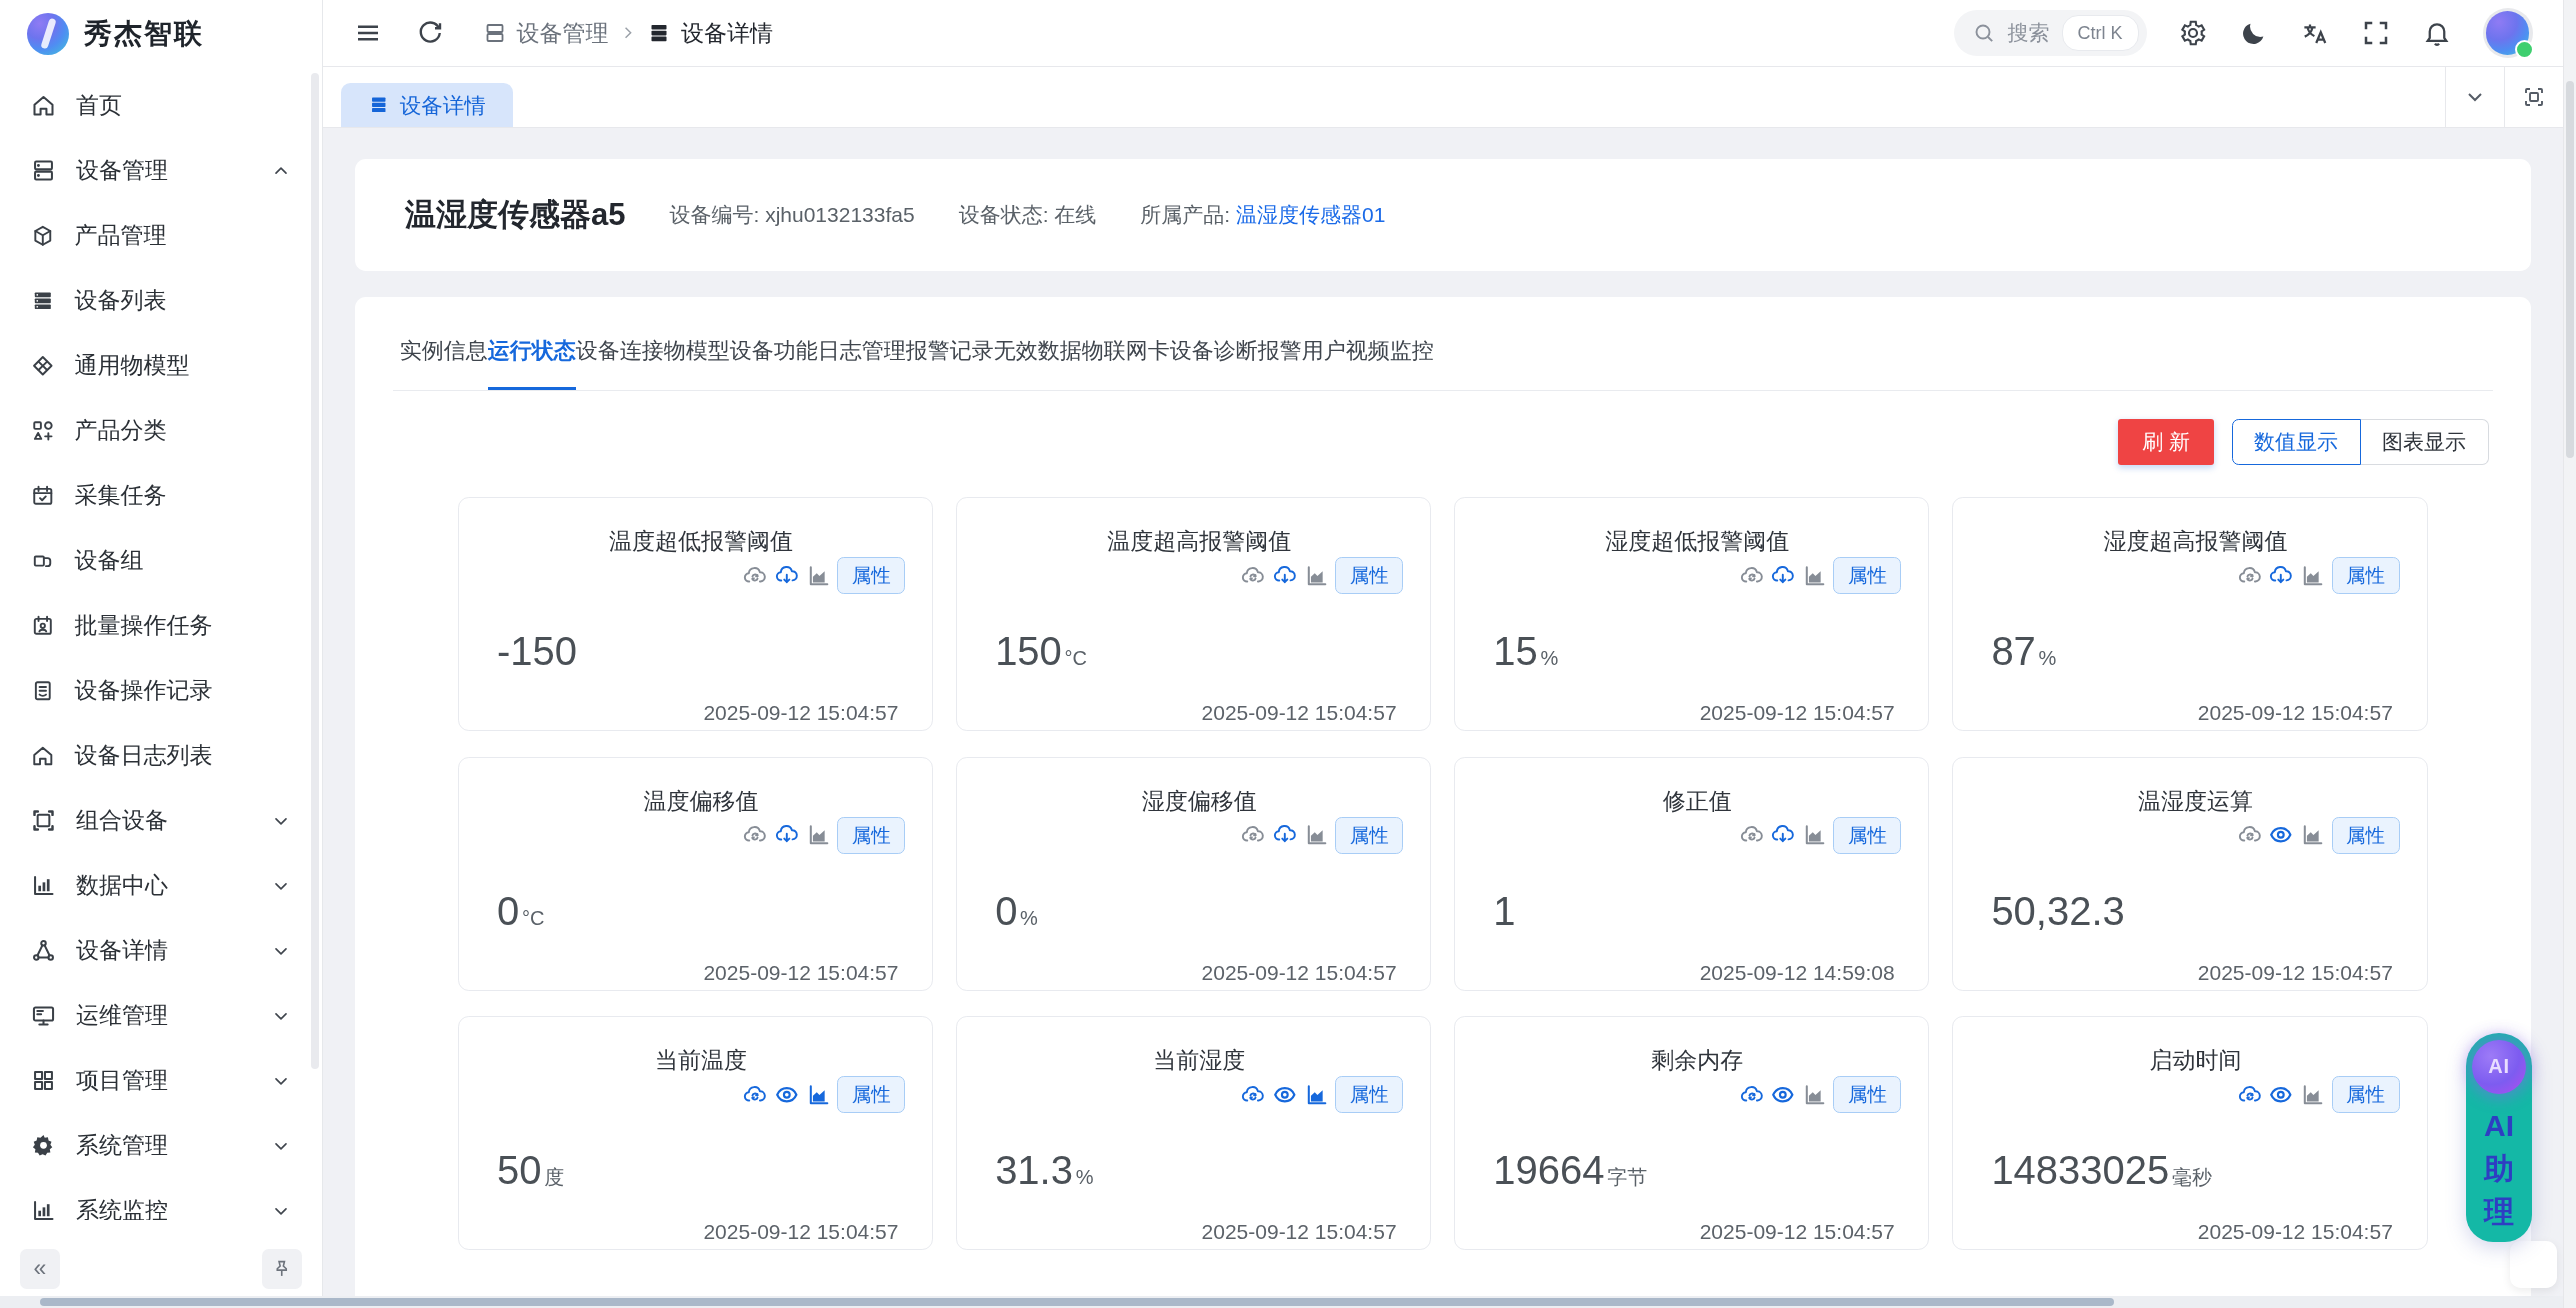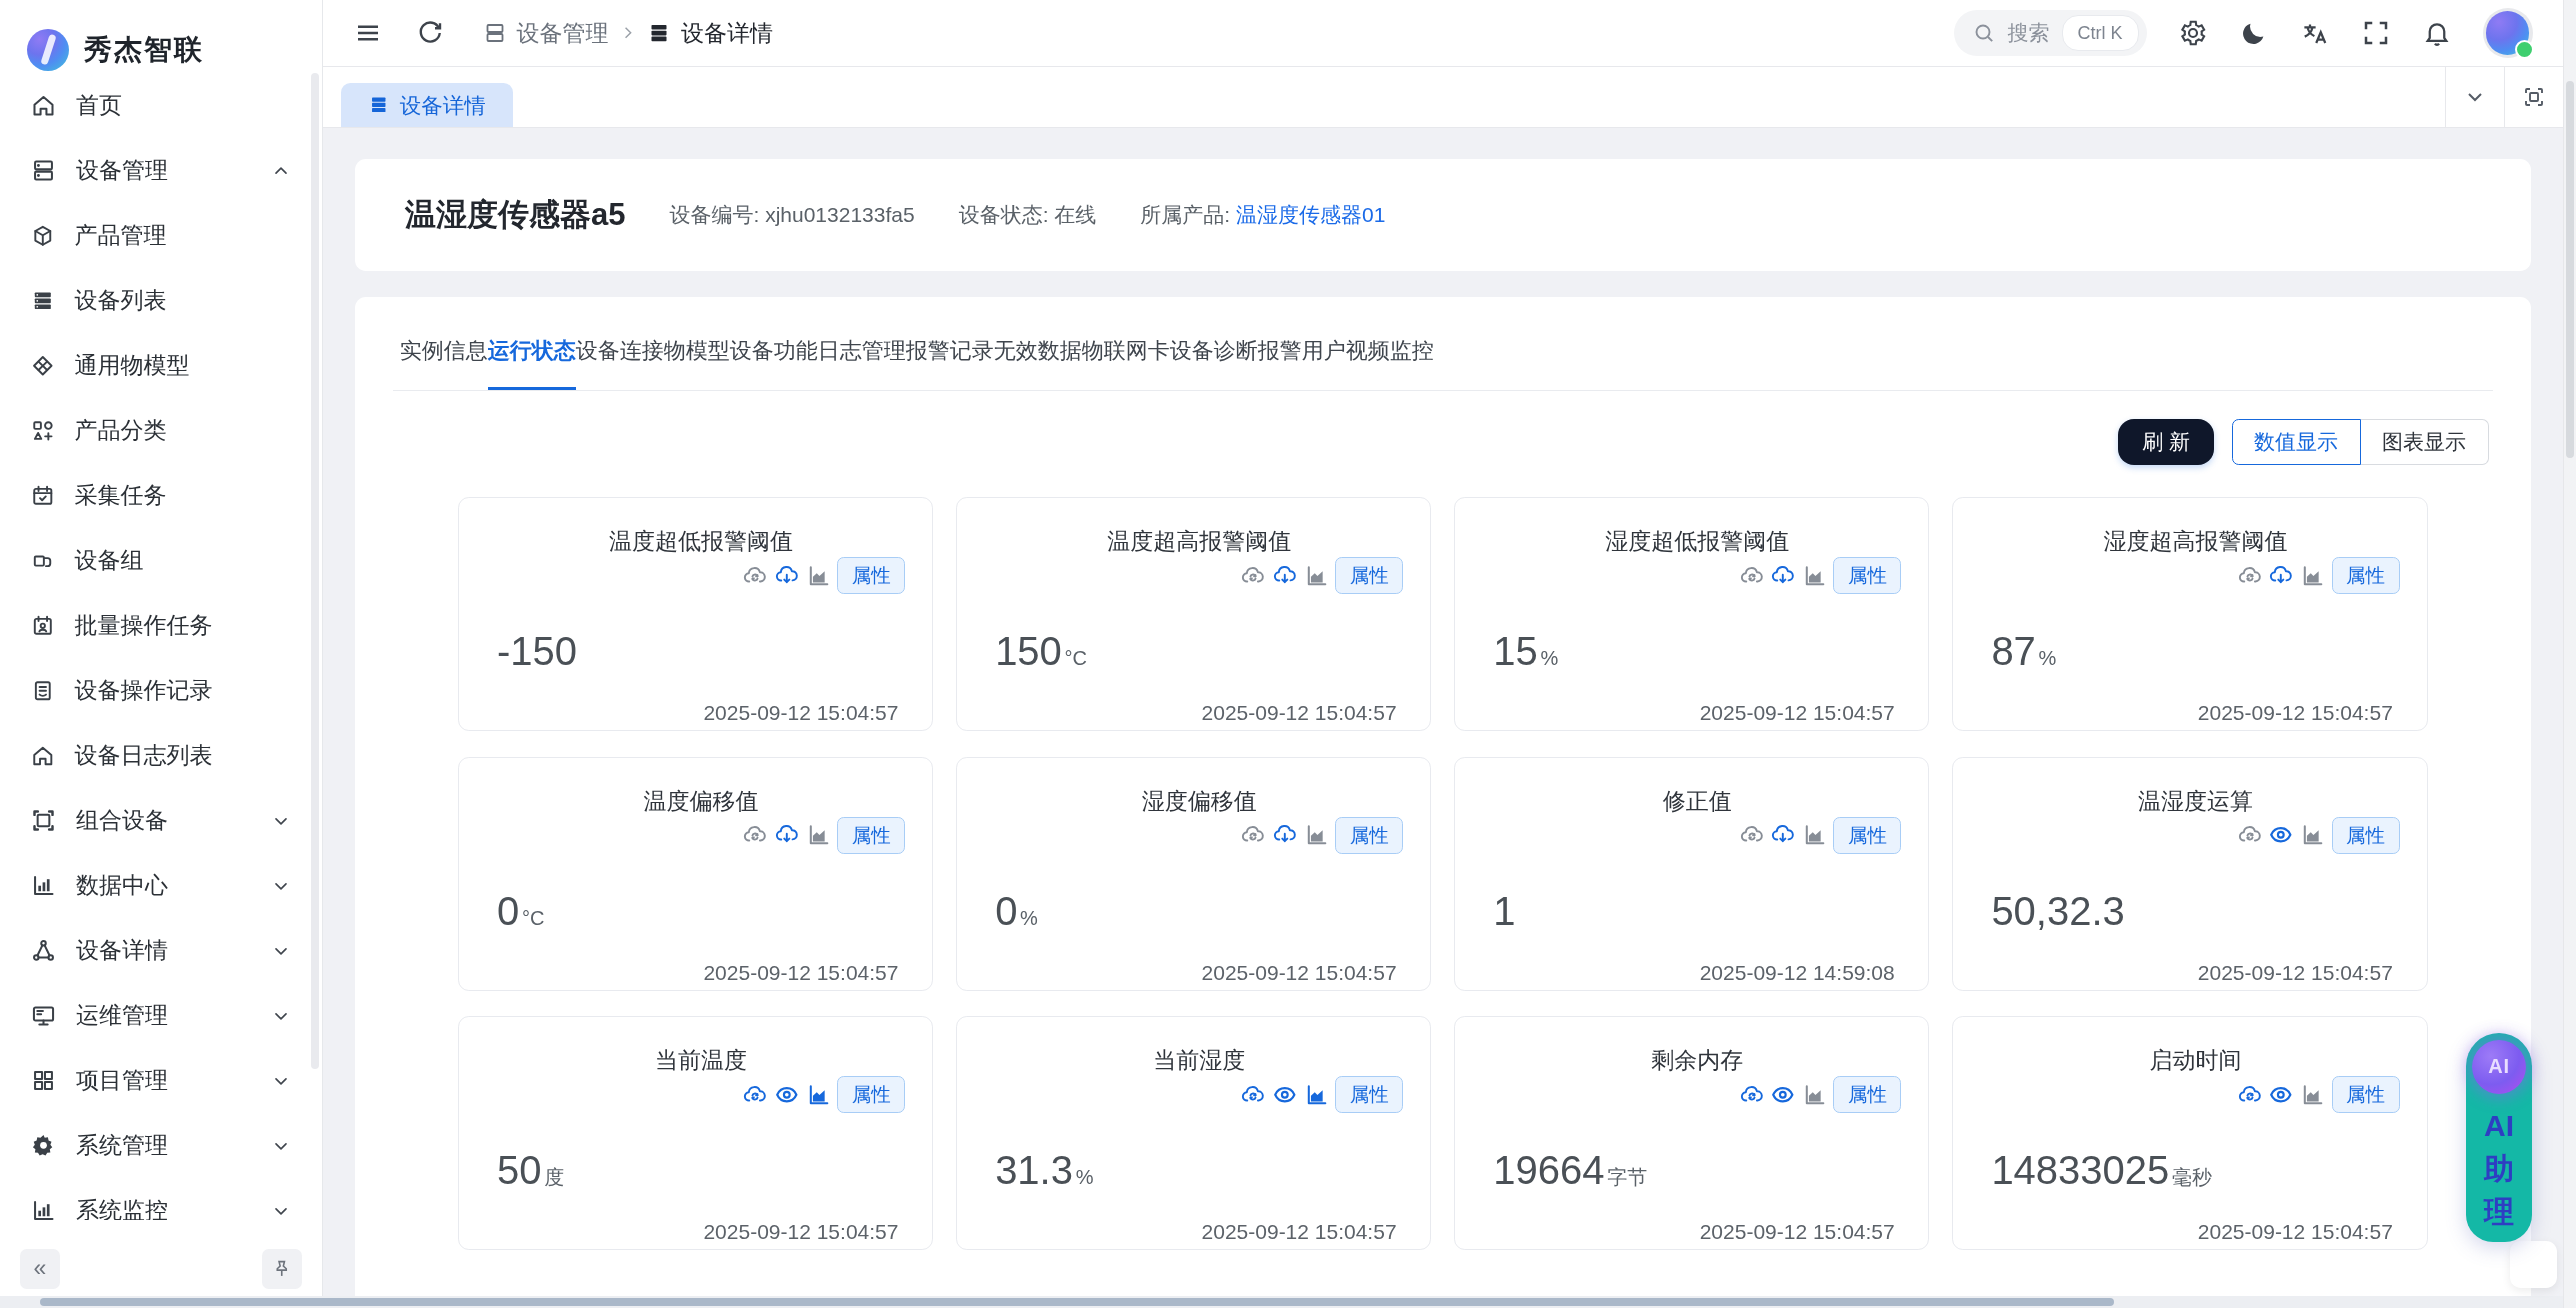--- a/index.html
+++ b/index.html
@@ -3,21 +3,21 @@
 <meta charset="utf-8">
 <style>
   * { margin:0; padding:0; box-sizing:border-box; }
   html,body { width:2576px; height:1308px; overflow:hidden; background:#f0f1f5;
     font-family:"Liberation Sans","DejaVu Sans",sans-serif; color:#2b3036; }
   svg { display:block; }
 
   
   .sidebar { position:absolute; left:0; top:0; width:323px; height:1308px; background:#fff;
     border-right:0.7px solid #e6e8eb; z-index:5; }
-  .logo-row { height:67px; display:flex; align-items:center; padding-left:27px; gap:15px;margin-top:16px; }
+  .logo-row { height:67px; display:flex; align-items:center; padding-left:27px; gap:15px; }
   .logo-mark { width:42px; height:42px; border-radius:50%;
     background:radial-gradient(circle at 30% 25%,#8f7bf4 0%,#6d74ee 35%,#4f8df2 60%,#3fc6d8 100%); position:relative; }
   .logo-mark:after { content:""; position:absolute; left:17.5px; top:5.4px; width:6.7px; height:31px;
     background:#fff; opacity:.85; border-radius:4px; transform:rotate(18deg); }
   .brand-name { font-size:28px; font-weight:bold; color:#1f242b; letter-spacing:2px; }
   .menu { position:absolute; top:73px; left:0; right:6.7px; bottom:88px; overflow:hidden; }
   .mi { height:65px; display:flex; align-items:center; padding:0 24px 0 30px; gap:19px; cursor:pointer; }
   .mi .mi-icon { width:27px; height:27px; color:#3a4047; flex:none; }
   .mi .mi-label { font-size:23px; color:#2b3036; white-space:nowrap; }
   .mi .mi-chev { margin-left:auto; width:20px; height:20px; color:#40464e; }
@@ -71,22 +71,22 @@
     padding:0 50px; }
   .dev-name { font-size:31px; font-weight:bold; color:#23272e; }
   .dev-meta { font-size:21px; color:#5a6168; margin-left:44px; }
   .dev-link { color:#1a6ae8; cursor:pointer; }
   .main-panel { margin-top:25.6px; background:#fff; border-radius:10.8px; height:1145px; padding:0 38px; }
   .dtabs-wrap { border-bottom:0.7px solid #e9ebef; padding:39px 6.7px 0; }
   .dtabs { display:flex; list-style:none; }
   .dtabs li { font-size:22px; color:#3f454d; padding-bottom:21.5px; cursor:pointer; border-bottom:3.4px solid transparent; }
   .dtabs li.active { color:#1668dc; font-weight:bold; border-bottom-color:#1668dc; }
   .toolbar { display:flex; justify-content:flex-end; align-items:center; margin-top:28px; padding-right:4px; }
-  .btn-refresh { height:46px; padding:0 24px; background:#0f172a; color:#fff; font-size:21px;
-    border:none; border-radius:16px; cursor:pointer; box-shadow:0 2.7px 6.7px rgba(22,104,220,.25); }
+  .btn-refresh { height:46px; padding:0 24px; background:#ef4444; color:#fff; font-size:21px;
+    border:none; border-radius:3px; cursor:pointer; box-shadow:0 2.7px 6.7px rgba(22,104,220,.25); }
   .seg { display:flex; margin-left:17.5px; }
   .seg button { height:46px; padding:0 21.5px; font-size:21px; background:#fff; cursor:pointer; }
   .seg .seg-num { border:1.3px solid #1668dc; color:#1668dc; border-radius:6.7px 0 0 6.7px; }
   .seg .seg-chart { border:1.3px solid #d8dbe0; border-left:none; color:#2f343b; border-radius:0 6.7px 6.7px 0; }
 
   .grid { margin:32px 65px 0; display:grid; grid-template-columns:repeat(4,1fr); column-gap:23px; row-gap:25.6px; }
   .card { height:234px; border:1.3px solid #e8eaef; border-radius:10.8px; padding:28px 27px 0 38px; background:#fff; }
   .card-head { display:flex; align-items:center;flex-direction:column; }
   .card-title { font-size:23px; color:#2f343b; white-space:nowrap; }
   .card-icons { margin-left:auto; display:flex; align-items:center; gap:6px; }

